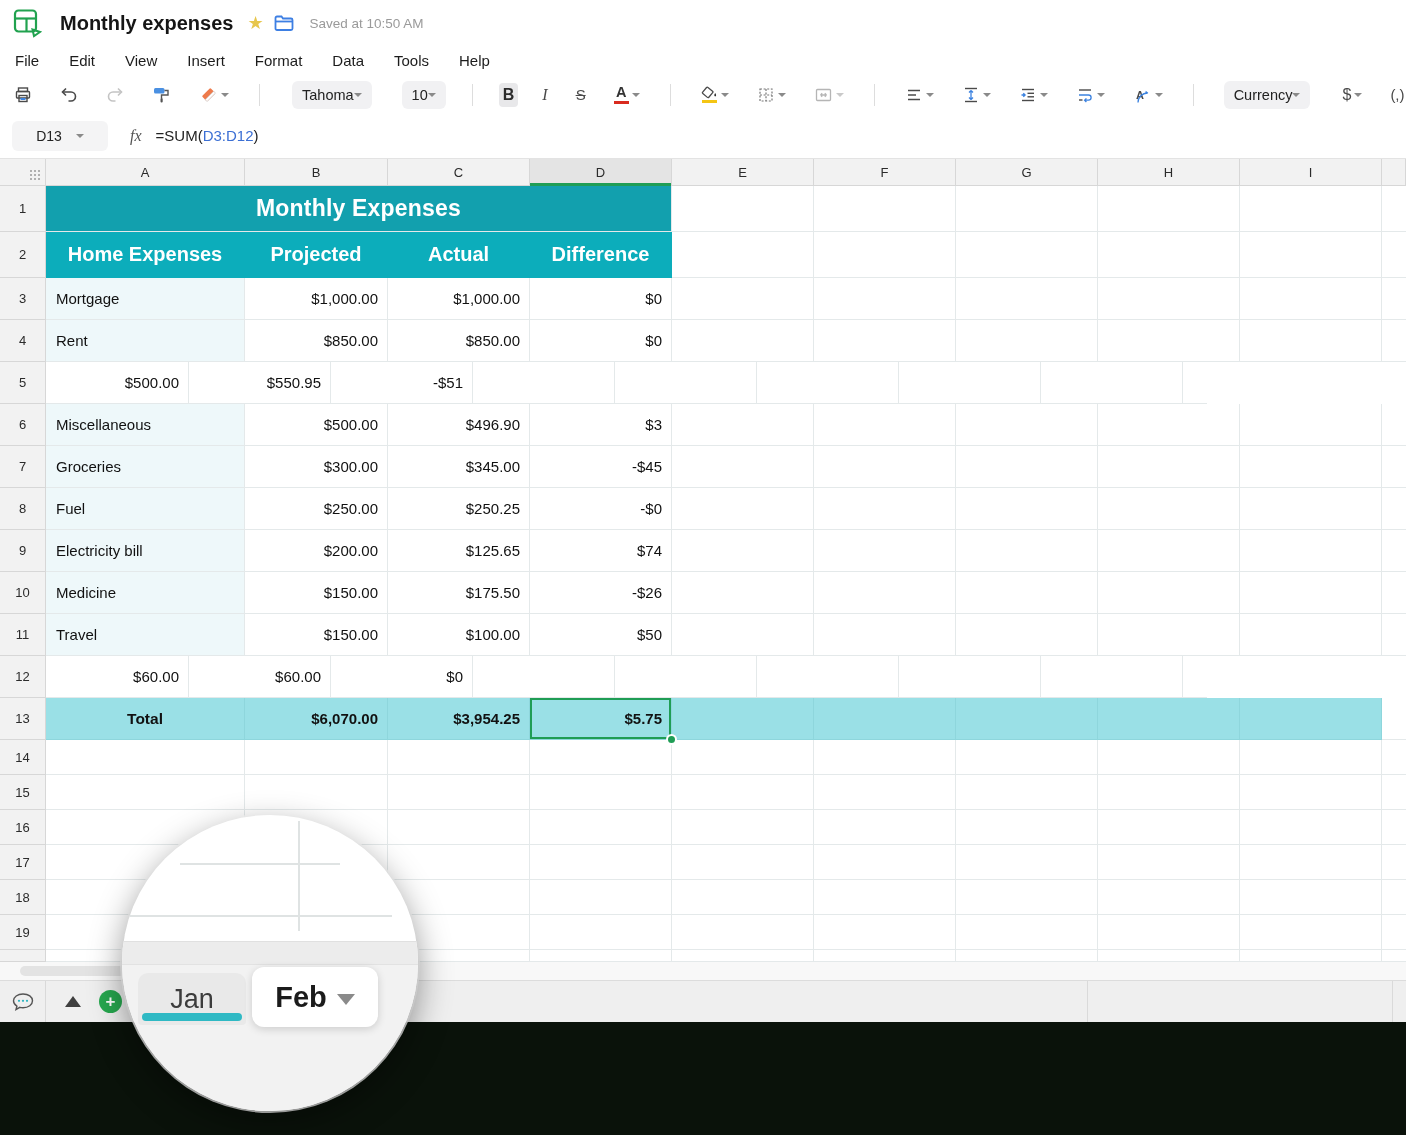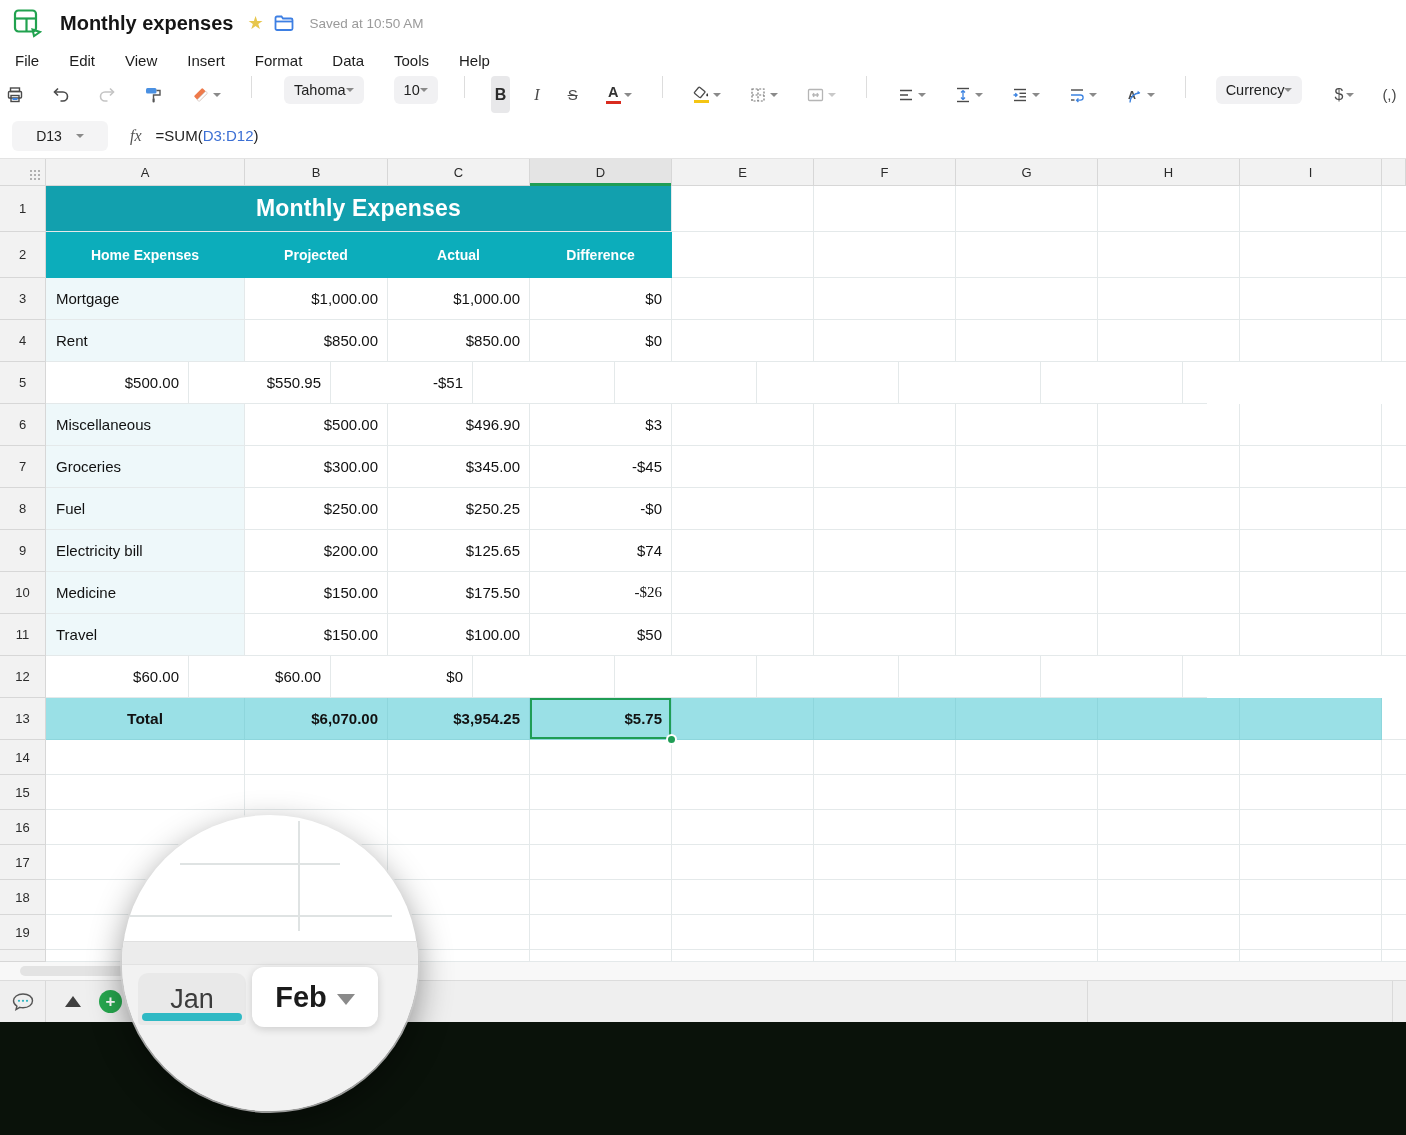--- a/index.html
+++ b/index.html
@@ -15,21 +15,21 @@
   .titlebar{position:absolute;left:0;top:0;width:100%;height:46px;display:flex;align-items:center;padding-left:12px;gap:10px}
   .doc-title{font-size:20px;font-weight:700;color:#161616;margin-left:8px}
   .star{color:#e7c64c;font-size:18px;margin-left:4px}
   .saved{color:#9a9a9a;font-size:13.5px;margin-left:6px}
 
   
   .menubar{position:absolute;left:0;top:46px;width:100%;height:28px;display:flex;align-items:center;padding-left:15px;gap:30px}
   .menu-item{font-size:15px;color:var(--ink);cursor:default}
 
   
-  .toolbar{position:absolute;left:0;top:76px;width:100%;height:37px;display:flex;padding:0 2px;gap:20px}
+  .toolbar{position:absolute;left:0;top:76px;width:100%;height:37px;display:flex;align-items:center;padding:0 10px;gap:20px}
   .tb-btn{display:flex;align-items:center;gap:3px;padding:3px 4px;border-radius:4px;color:var(--icon);font-size:15px}
   .tb-btn.active{background:#e8e8ea}
   .tb-btn.disabled{color:#bdbdbd}
   .tb-sep{width:1px;height:22px;background:#ddd;margin:0 6px;flex:none}
   .caret{width:0;height:0;border-left:4px solid transparent;border-right:4px solid transparent;border-top:4.5px solid #8a8a8a;display:inline-block}
   .caret.dim{border-top-color:#c9c9c9}
   .tb-select{background:#f1f1f3;border-radius:6px;height:28px;display:flex;align-items:center;justify-content:space-between;padding:0 10px;font-size:14.5px;color:#222}
   .sel-font{width:138px;margin-left:6px}
   .sel-size{width:66px;margin-left:10px}
   .sel-fmt{width:148px;margin-left:4px}
@@ -54,21 +54,21 @@
   .g-row{display:flex}
   .col-hdr,.corner,.row-hdr{background:var(--hdrbg);border-right:1px solid var(--hdrbd);border-bottom:1px solid var(--hdrbd);flex:none}
   .col-hdr{height:27px;display:flex;align-items:center;justify-content:center;font-size:13px;color:#2b2b2b;position:relative}
   .col-hdr.sel{background:var(--selhdr)}
   .col-hdr.sel::after{content:"";position:absolute;left:0;bottom:-1px;width:100%;height:3px;background:var(--green)}
   .corner{width:46px;height:27px;position:relative}
   .row-hdr{width:46px;display:flex;align-items:center;justify-content:center;font-size:13px;color:#2b2b2b}
   .cell{background:#fff;border-right:1px solid var(--grid);border-bottom:1px solid var(--grid);flex:none}
   .stub{background:#fff;border-bottom:1px solid var(--grid);flex:none;width:24px}
   .title-cell{background:var(--teal1);color:#fff;font-size:23px;font-weight:700;display:flex;align-items:center;justify-content:center;letter-spacing:.2px}
-  .header-cell{background:var(--teal2);color:#fff;font-size:14px;font-weight:600;display:flex;align-items:center;justify-content:center;border-right:1px solid var(--teal2);border-bottom:1px solid var(--teal2)}
+  .header-cell{background:var(--teal2);color:#fff;font-size:20px;font-weight:600;display:flex;align-items:center;justify-content:center;border-right:1px solid var(--teal2);border-bottom:1px solid var(--teal2)}
   .a-cell{background:var(--tintA);display:flex;align-items:center;padding-left:10px;font-size:15px;color:#111}
   .num-cell{display:flex;align-items:center;justify-content:flex-end;padding-right:9px;font-size:15px;color:#111}
   .total .cell{background:var(--totalbg);font-weight:700;border-right-color:#8ed6dc;border-bottom-color:#8ed6dc}
   .total-label{display:flex;align-items:center;justify-content:center;font-size:15.5px;color:#111}
   .selected{position:relative;box-shadow:inset 0 0 0 2px var(--green);z-index:2}
   .fill-handle{position:absolute;right:-6px;bottom:-6px;width:11px;height:11px;border-radius:50%;background:var(--green);border:2px solid #fff;z-index:3}
 
   
   .scrollstrip{position:absolute;left:0;top:962px;width:1406px;height:18px;background:#f8f8f8}
   .hthumb{position:absolute;left:20px;top:4px;width:290px;height:10px;border-radius:6px;background:#e3e3e3}
@@ -446,21 +446,21 @@
         <div class="cell" style="width: 142px;"></div>
         <div class="cell" style="width: 142px;"></div>
         <div class="cell" style="width: 142px;"></div>
         <div class="stub"></div>
       </div>
       <div class="g-row" style="height: 42px;">
         <div class="row-hdr">10</div>
         <div class="cell a-cell" style="width: 199px;">Medicine</div>
         <div class="cell num-cell" style="width: 143px;">$150.00</div>
         <div class="cell num-cell" style="width: 142px;">$175.50</div>
-        <div class="cell num-cell" style="width: 142px; font-family: Liberation Serif, serif;">-$26</div>
+        <div class="cell num-cell" style="width: 142px;">-$26</div>
         <div class="cell" style="width: 142px;"></div>
         <div class="cell" style="width: 142px;"></div>
         <div class="cell" style="width: 142px;"></div>
         <div class="cell" style="width: 142px;"></div>
         <div class="cell" style="width: 142px;"></div>
         <div class="stub"></div>
       </div>
       <div class="g-row" style="height: 42px;">
         <div class="row-hdr">11</div>
         <div class="cell a-cell" style="width: 199px;">Travel</div>

